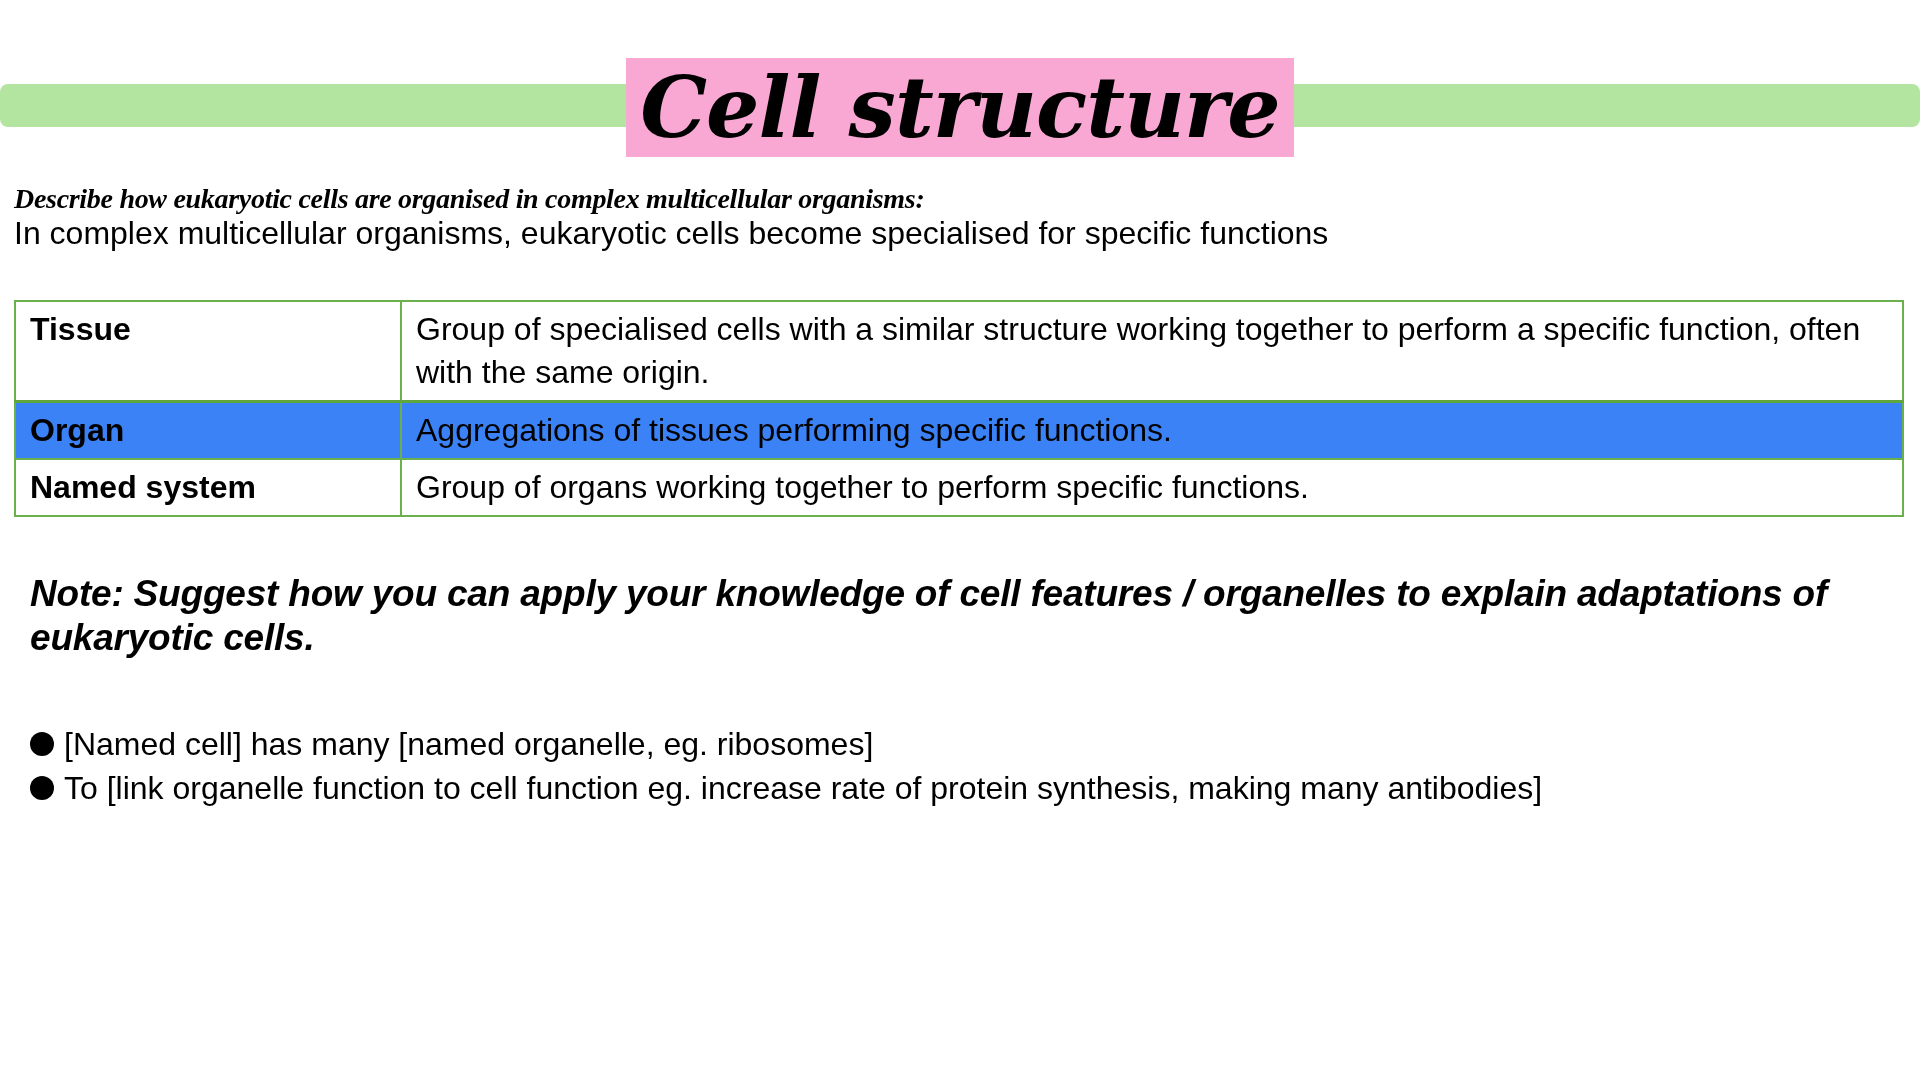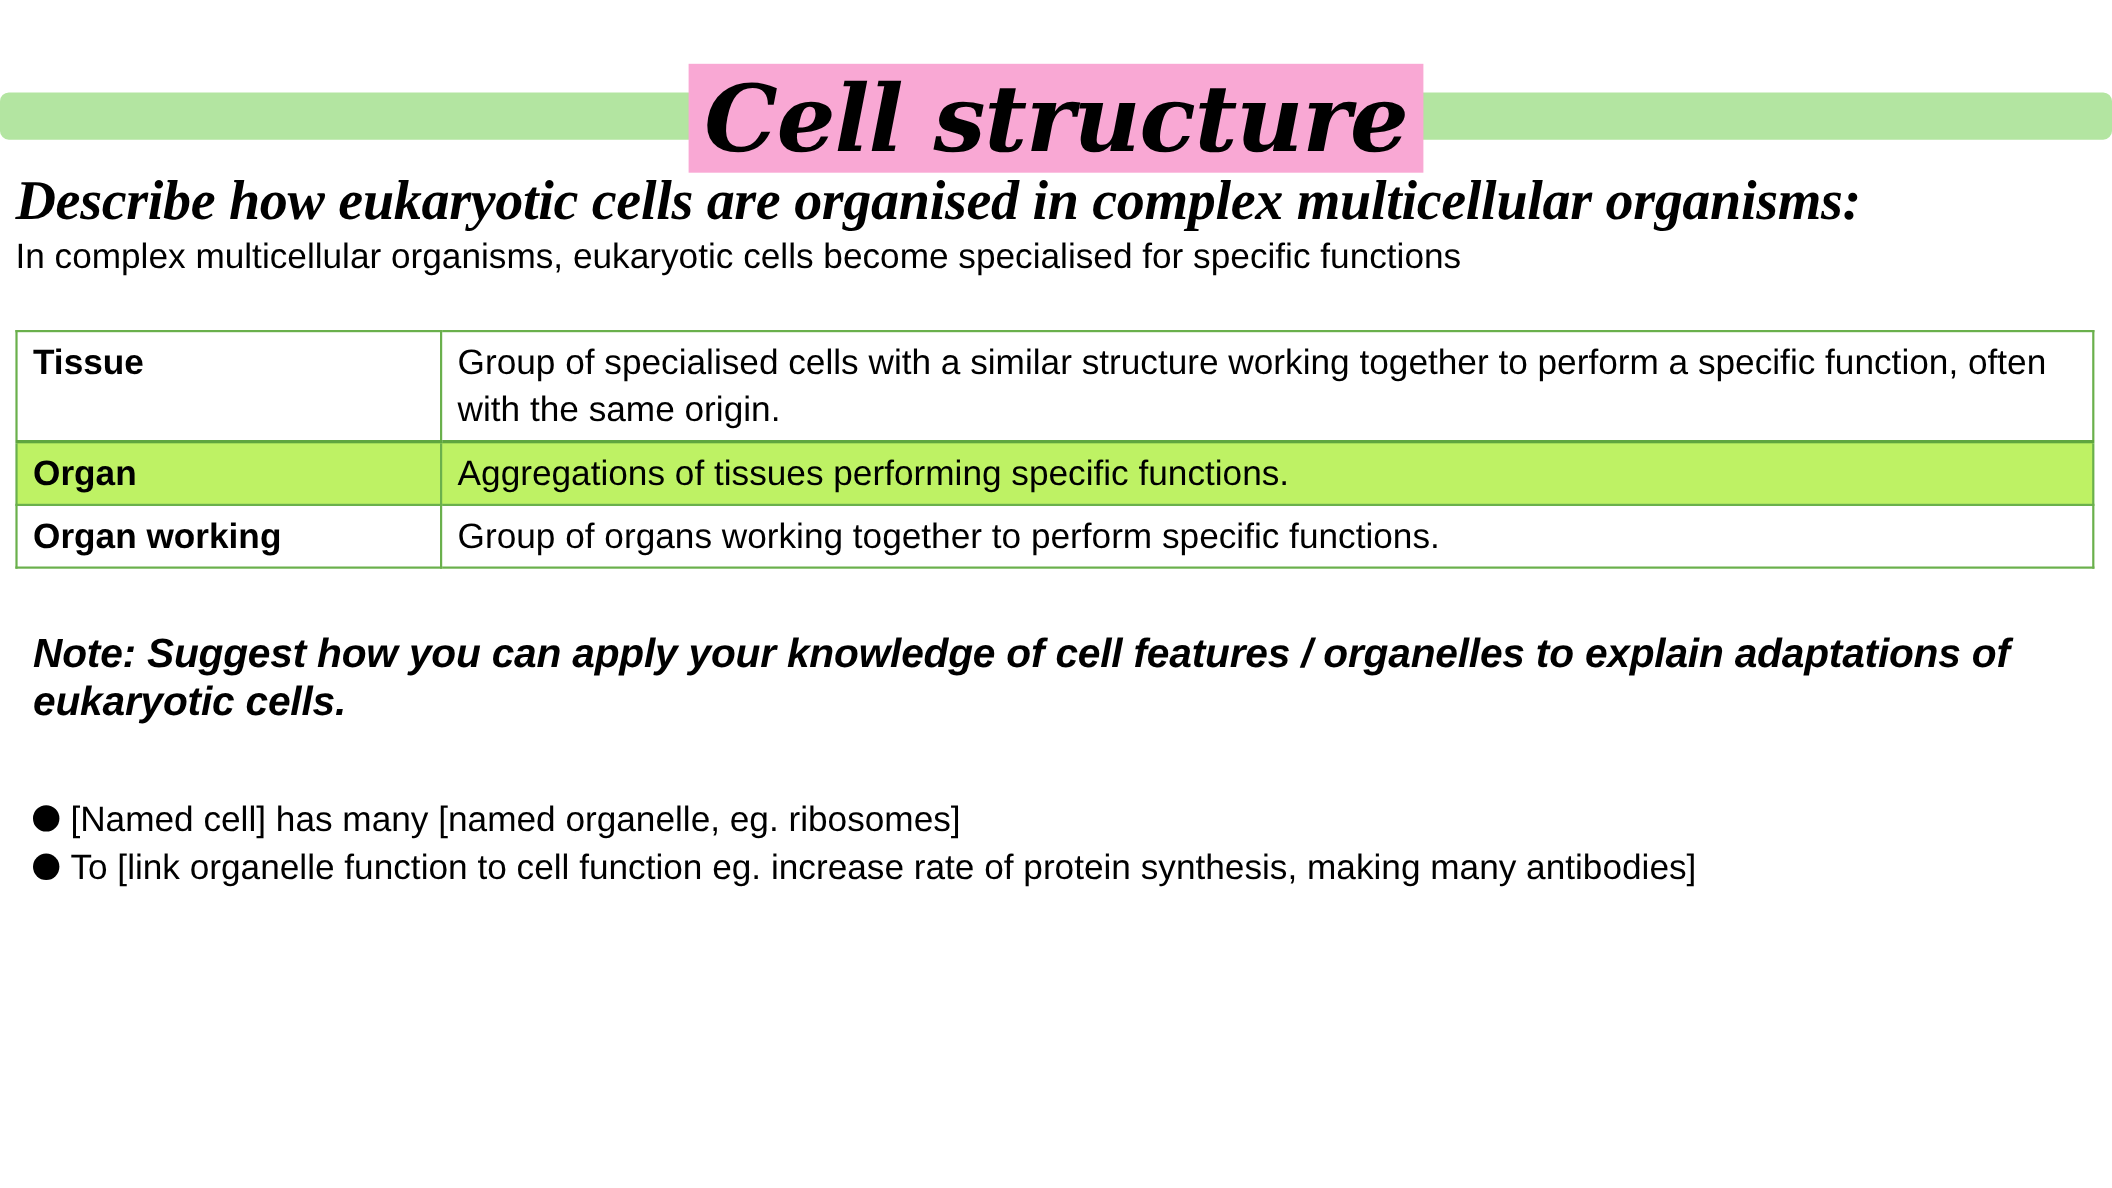--- a/index.html
+++ b/index.html
@@ -5,30 +5,30 @@
     html, body { margin: 0; padding: 0; background: #ffffff; }
     body { width: 1920px; height: 1080px; position: relative; overflow: hidden;
            font-family: "Liberation Sans", sans-serif; color: #000; }
     .bar { position: absolute; top: 84px; height: 43px; background: #b3e5a1; border-radius: 8px; }
     .bar.left { left: 0; width: 678px; }
     .bar.right { left: 1240px; width: 680px; }
     .title { position: absolute; left: 0; right: 0; top: 58px; text-align: center;
              font-family: "DejaVu Serif", serif; font-style: italic; font-weight: bold;
              font-size: 84px; line-height: 100px; letter-spacing: -1px; }
     .title span { background: #f9a8d4; padding: 0 14px; }
-    .heading { position: absolute; left: 14px; top: 156px;
+    .heading { position: absolute; left: 14px; top: 172px;
                font-family: "Liberation Serif", serif; font-style: italic; font-weight: bold;
-               font-size: 51px; line-height: 54px; letter-spacing: -0.3px; white-space: nowrap; }
+               font-size: 28px; line-height: 54px; letter-spacing: -0.3px; white-space: nowrap; }
     .subtitle { position: absolute; left: 14px; top: 212px; font-size: 32px; line-height: 42px;
                 white-space: nowrap; }
     table.defs { position: absolute; left: 14px; top: 300px; width: 1890px; border-collapse: collapse;
                  font-size: 32px; }
     table.defs td { border: 2px solid #6ab04c; padding: 6px 14px; vertical-align: top; line-height: 43px; }
     table.defs td.term { width: 356px; font-weight: bold; margin-left: 31px; }
-    table.defs tr.shaded td { background: #bef264; border-top: 3px solid #5fa63f; }
+    table.defs tr.shaded td { background: #3b82f6; border-top: 3px solid #5fa63f; }
     table.defs tr.r0 td { height: 86px; }
     .note { position: absolute; left: 30px; top: 572px; width: 1860px;
             font-family: Liberation Sans, sans-serif; font-style: italic; font-weight: bold;
             font-size: 37px; line-height: 44px; letter-spacing: -0.2px; }
     .format { position: absolute; left: 30px; top: 722px; font-size: 32px; line-height: 44px; }
     .bullet { display: flex; align-items: center; white-space: nowrap; }
     .dot { display: inline-block; width: 24px; height: 24px; border-radius: 50%; background: #000;
            margin-right: 10px; }
   </style>
 </head>
@@ -45,21 +45,21 @@
   <tbody>
       <tr class="r0">
     <td class="term">Tissue</td>
     <td>Group of specialised cells with a similar structure working together to perform a specific function, often with the same origin.</td>
   </tr>
   <tr class="shaded">
     <td class="term">Organ</td>
     <td>Aggregations of tissues performing specific functions.</td>
   </tr>
   <tr>
-    <td class="term">Organ working</td>
+    <td class="term">Named system</td>
     <td>Group of organs working together to perform specific functions.</td>
   </tr>
 </tbody>
   </table>
 
 <div class="note">Note: Suggest how you can apply your knowledge of cell features / organelles to explain adaptations of eukaryotic cells.</div>
 
 <div class="format">
   <div class="bullet">
     <span class="dot"></span>

